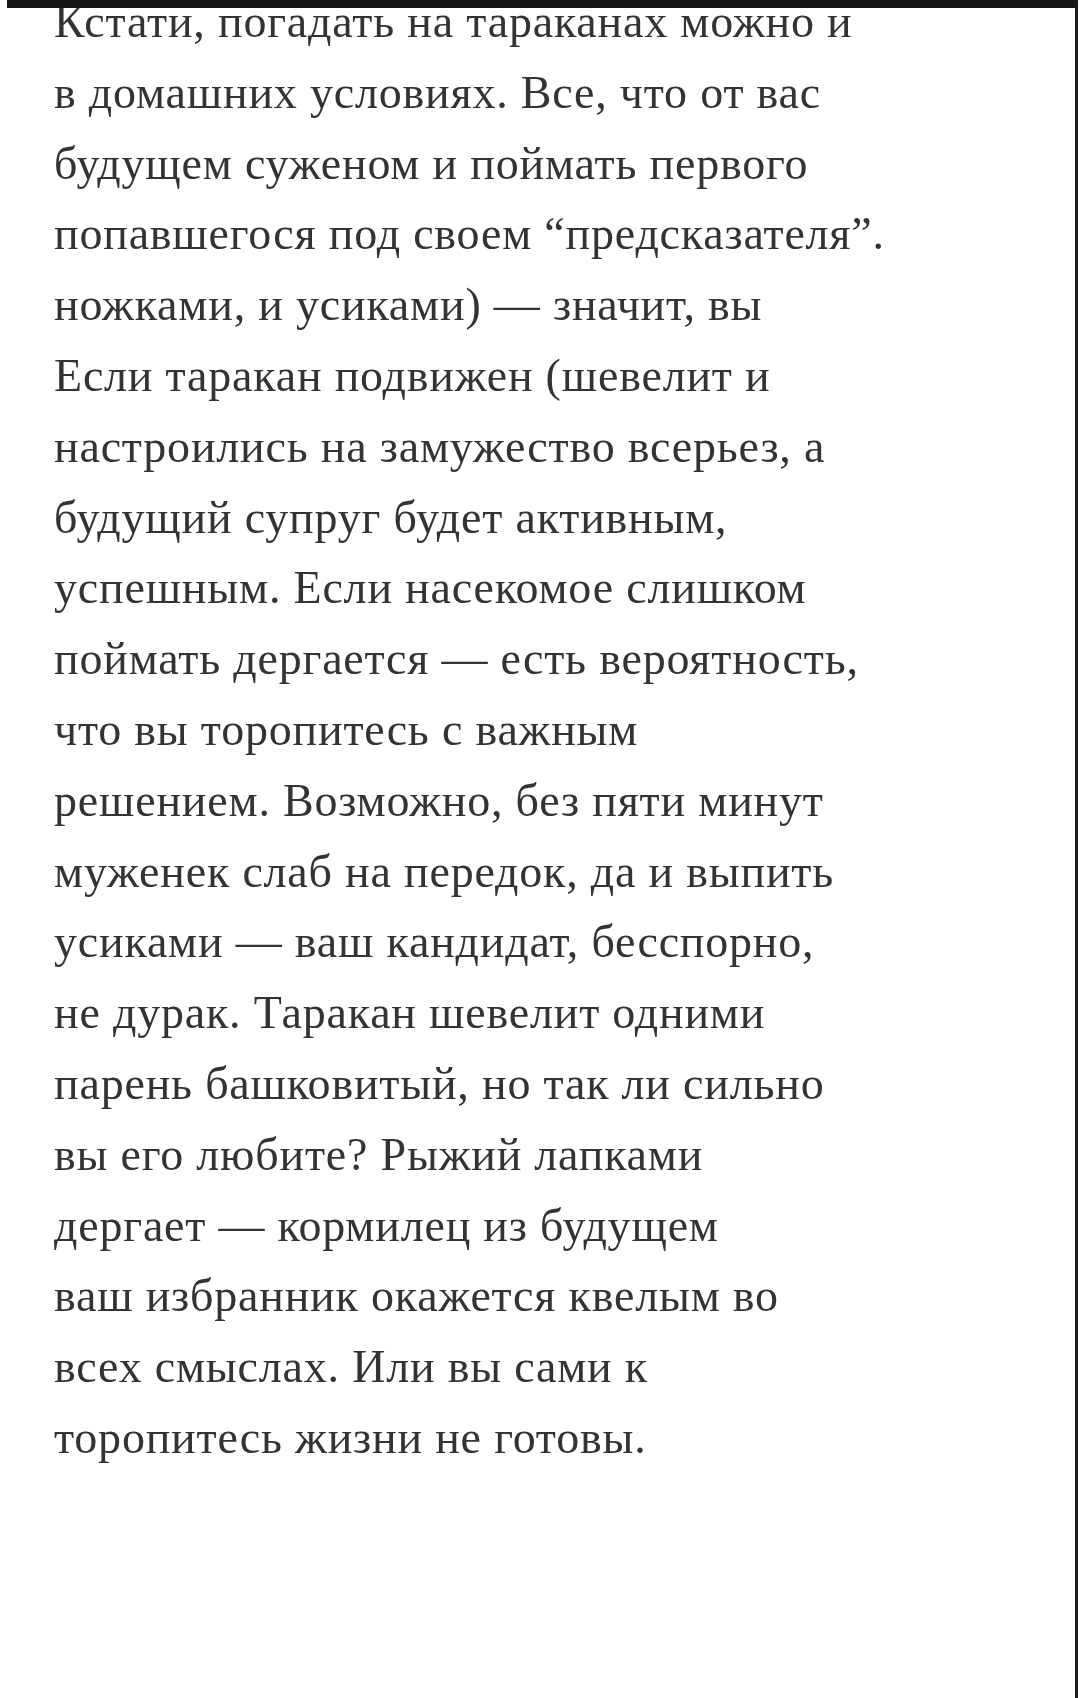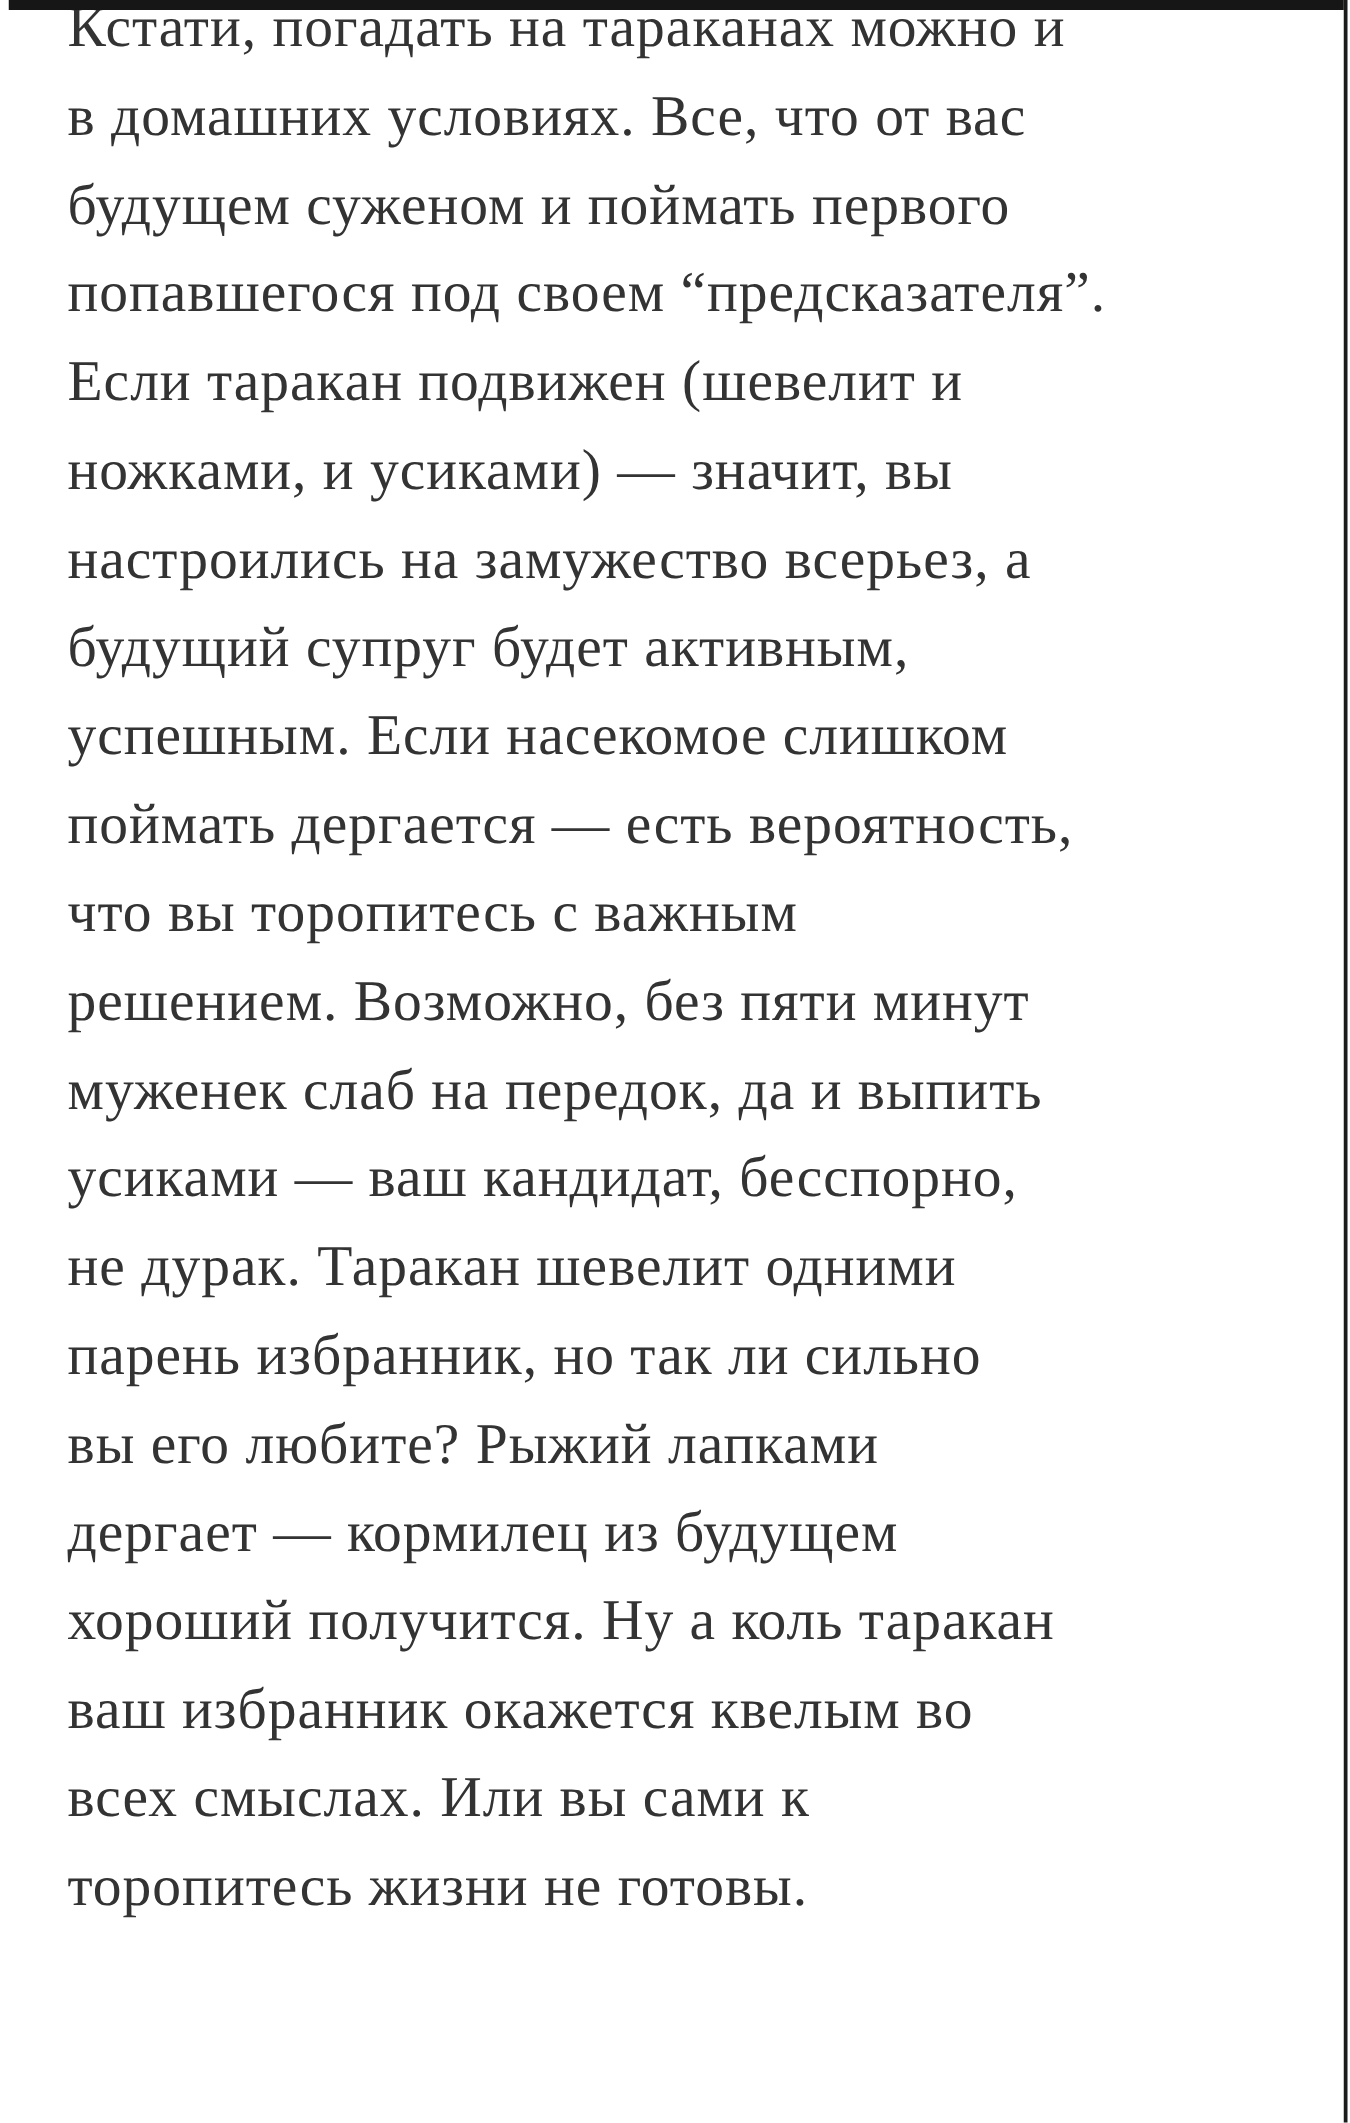--- a/index.html
+++ b/index.html
@@ -60,31 +60,30 @@
 <body>
 
 <div class="top-bar"></div>
 <div class="pane-border"></div>
 
 <main class="article">
   <p class="line">Кстати, погадать на тараканах можно и</p>
   <p class="line">в домашних условиях. Все, что от вас</p>
   <p class="line">будущем суженом и поймать первого</p>
   <p class="line">попавшегося под своем “предсказателя”.</p>
+  <p class="line">ножками, и усиками) — значит, вы</p>
   <p class="line">Если таракан подвижен (шевелит и</p>
-  <p class="line">ножками, и усиками) — значит, вы</p>
   <p class="line">настроились на замужество всерьез, а</p>
   <p class="line">будущий супруг будет активным,</p>
   <p class="line">успешным. Если насекомое слишком</p>
   <p class="line">поймать дергается — есть вероятность,</p>
   <p class="line">что вы торопитесь с важным</p>
   <p class="line">решением. Возможно, без пяти минут</p>
   <p class="line">муженек слаб на передок, да и выпить</p>
   <p class="line">усиками — ваш кандидат, бесспорно,</p>
   <p class="line">не дурак. Таракан шевелит одними</p>
-  <p class="line">парень избранник, но так ли сильно</p>
+  <p class="line">парень башковитый, но так ли сильно</p>
   <p class="line">вы его любите? Рыжий лапками</p>
   <p class="line">дергает — кормилец из будущем</p>
-  <p class="line">хороший получится. Ну а коль таракан</p>
   <p class="line">ваш избранник окажется квелым во</p>
   <p class="line">всех смыслах. Или вы сами к</p>
   <p class="line">торопитесь жизни не готовы.</p>
 </main>
 
 </body></html>

